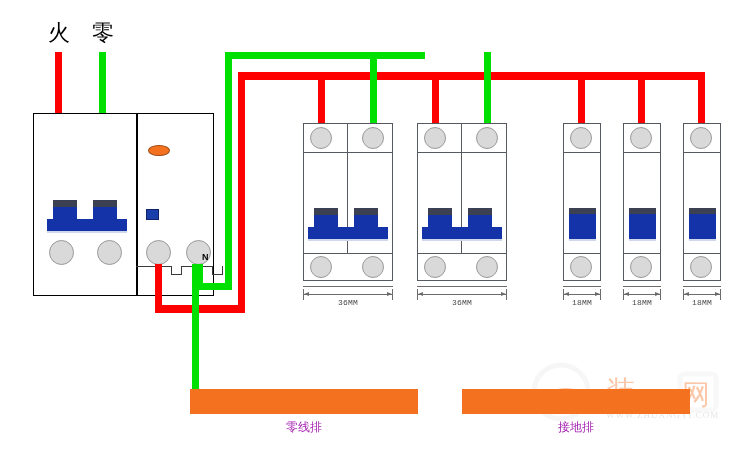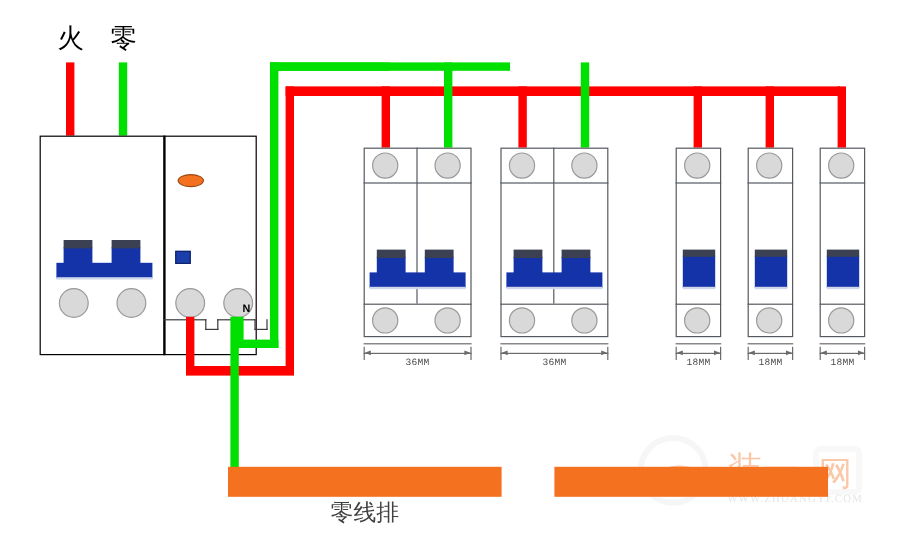--- a/index.html
+++ b/index.html
@@ -134,23 +134,23 @@
   }
   .dim-top{position:absolute;height:1px;background:#6b6b6b;}
 
   
   .busbar{
     position:absolute;
     background:#f4711f;
   }
   .bar-caption{
     position:absolute;
-    font-size:19px;
+    font-size:12px;
     line-height:20px;
-    color:#404040;
+    color:#a21caf;
     white-space:nowrap;
     text-align:center;
     font-family:"DejaVu Sans","Liberation Sans",sans-serif;
   }
 
   
   .watermark{
     position:absolute;
     opacity:.38;
     pointer-events:none;
@@ -351,14 +351,15 @@
       <rect x="152" y="12" width="36" height="36" rx="4" fill="none" stroke="#ededed" stroke-width="5"></rect>
       <text x="154" y="42" font-family="DejaVu Sans, sans-serif" font-size="28" fill="#f4711f">网</text>
     </svg>
     <div class="wm-text" style="left:78px;top:48px;font-family:Liberation Serif, serif;">WWW.ZHUANGYI.COM</div>
   </div>
 
   <div class="busbar" style="left:190px;top:389px;width:228px;height:25px;"></div>
   <div class="bar-caption" style="left:204px;top:417px;width:200px;">零线排</div>
 
   <div class="busbar" style="left:462px;top:389px;width:228px;height:25px;"></div>
+  <div class="bar-caption" style="left:476px;top:417px;width:200px;">接地排</div>
 
 </div>
 
 </body></html>

